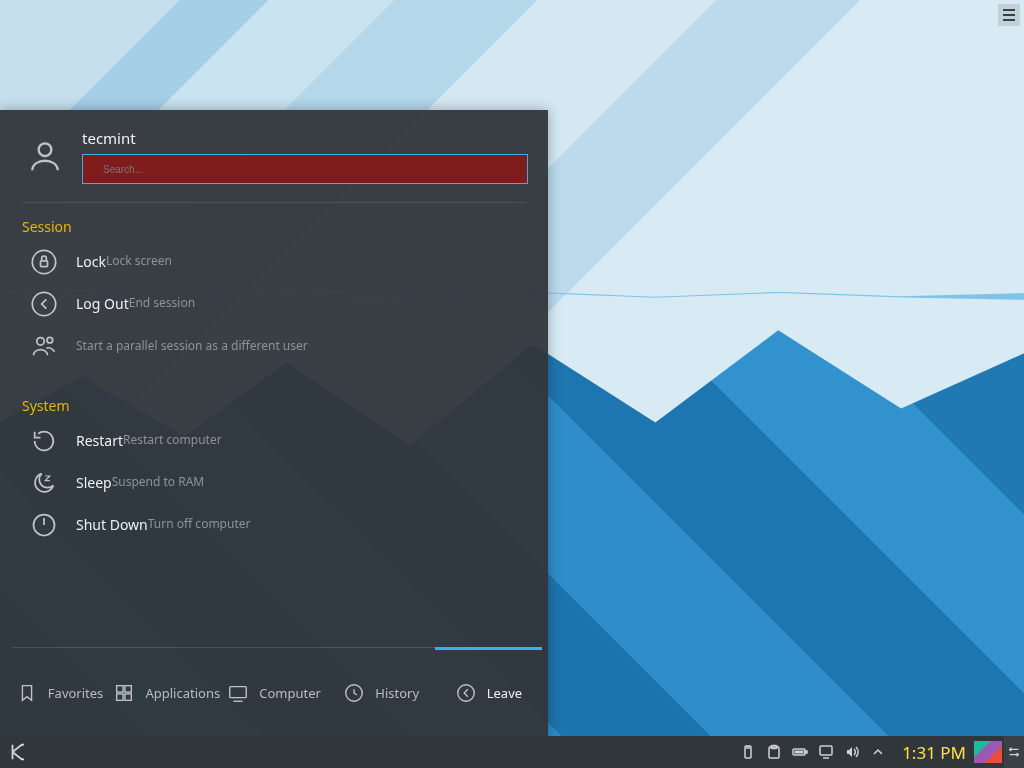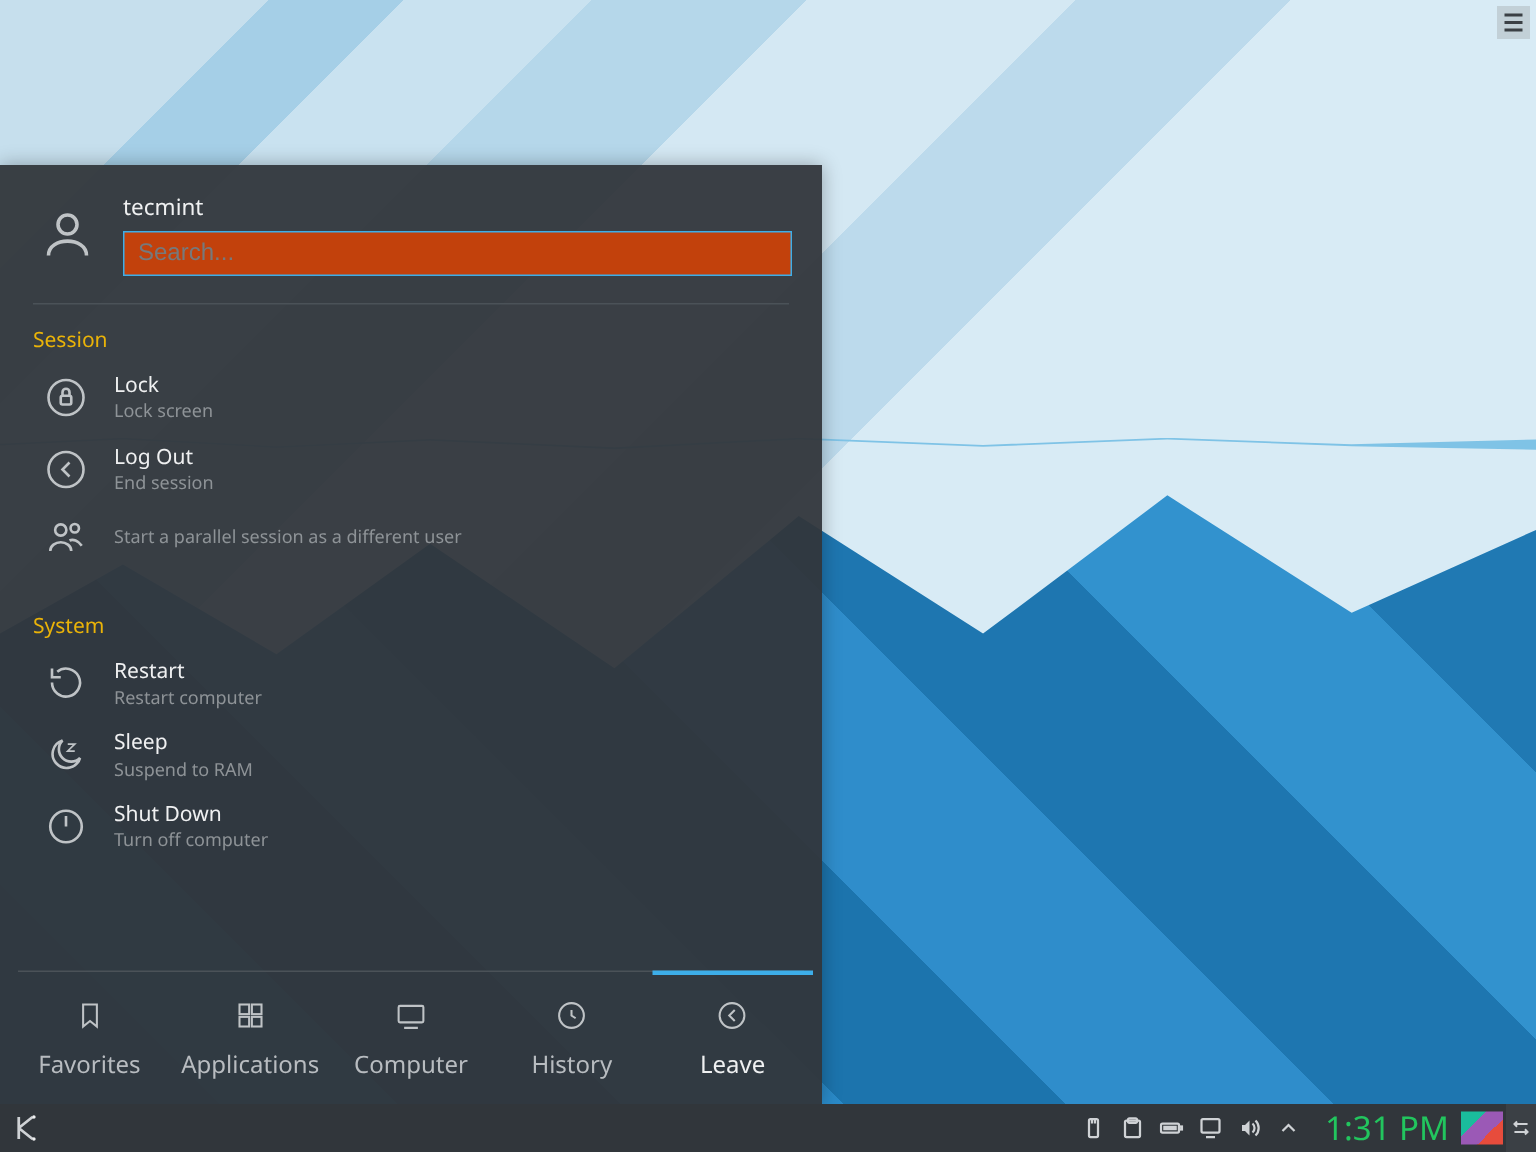--- a/index.html
+++ b/index.html
@@ -76,25 +76,25 @@
 }
 .user-avatar {
   width: 38px; height: 38px;
   flex-shrink: 0;
 }
 .user-box { flex: 1; }
 .username { font-size: 15px; color: #eff0f1; margin-bottom: 6px; }
 .search-input {
   width: 100%;
   height: 30px;
-  background: #c2410c;
+  background: #7f1d1d;
   border: 1px solid #3daee9;
   color: #eff0f1;
-  padding: 0 9px;
-  font-size: 16px;
+  padding: 0 20px;
+  font-size: 10px;
   outline: none;
 }
 .search-input::placeholder { color: #76797c; }
 
 .divider {
   height: 1px;
   background: #4b5258;
   margin: 4px 22px 10px 22px;
 }
 
@@ -112,47 +112,47 @@
   gap: 18px;
   cursor: pointer;
 }
 .item-icon {
   width: 28px; height: 28px;
   flex-shrink: 0;
   display: flex;
   align-items: center;
   justify-content: center;
 }
-.item-text { display: flex; flex-direction: column; }
+.item-text { display: flex; }
 .item-title { font-size: 14px; color: #eff0f1; line-height: 1.3; }
 .item-sub { font-size: 12px; color: #8e9397; line-height: 1.3; }
 
 .spacer { flex: 1; }
 
 .bottom-divider {
   height: 1px;
   background: #4b5258;
   margin: 0 12px;
 }
 
 .kickoff-tabs {
   display: flex;
   justify-content: space-around;
   padding: 0 6px;
   height: 88px;
 }
 .tab {
   flex: 1;
   display: flex;
-  flex-direction: column;
+  flex-direction: row;
   align-items: center;
   justify-content: center;
   gap: 10px;
   color: #b8bcc0;
-  font-size: 16px;
+  font-size: 13px;
   cursor: pointer;
   border-top: 3px solid transparent;
   margin-top: -1px;
 }
 .tab.active { border-top-color: #3daee9; color: #eff0f1; }
 .tab-icon { width: 22px; height: 22px; }
 
 
 .panel {
   position: absolute;
@@ -178,22 +178,22 @@
   padding-right: 8px;
 }
 .tray-icon {
   width: 16px; height: 16px;
   display: flex;
   align-items: center;
   justify-content: center;
   color: #cfd2d5;
 }
 .clock {
-  font-size: 22px;
-  color: #22c55e;
+  font-size: 17px;
+  color: #fde047;
   padding: 0 8px;
 }
 .activity-widget {
   width: 28px; height: 22px;
   background: linear-gradient(135deg, #1abc9c 0 33%, #9b59b6 33% 66%, #e74c3c 66% 100%);
   margin-right: 2px;
 }
 .panel-handle {
   width: 20px; height: 32px;
   background: #3b4045;

